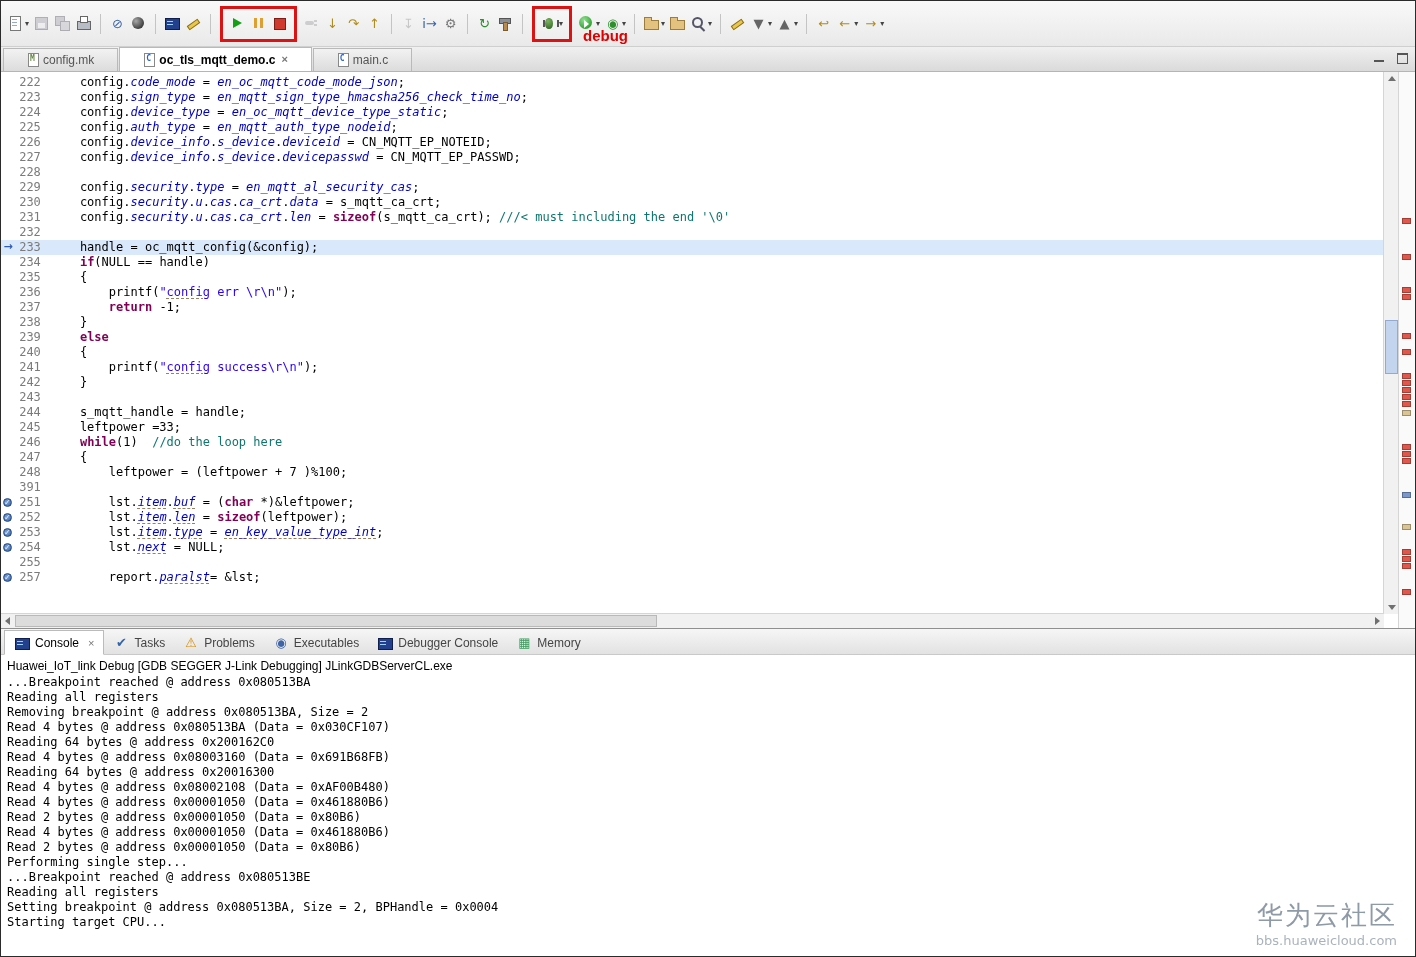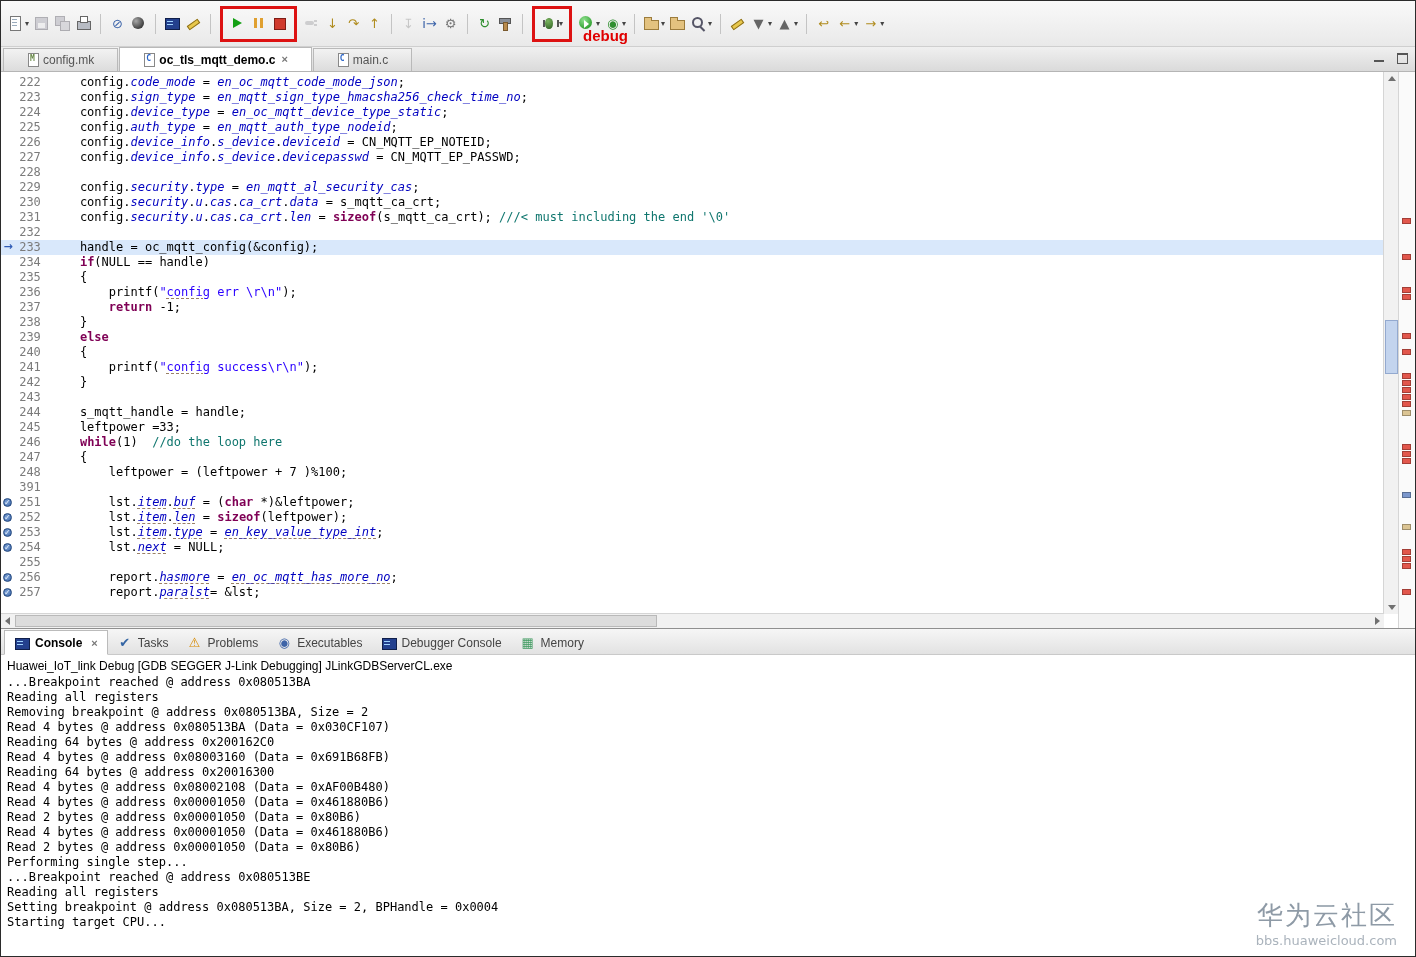--- a/index.html
+++ b/index.html
@@ -105,21 +105,21 @@
   .hscroll{position:absolute;left:0;right:31px;bottom:0;height:14px;background:#f1f1f1;border-top:1px solid #d5d5d5;}
   .hs-btn{position:absolute;top:0;bottom:0;width:13px;display:flex;align-items:center;justify-content:center;}
   .hs-left{left:0;} .hs-right{right:0;}
   .hs-thumb{position:absolute;left:14px;top:1px;bottom:1px;width:640px;background:#dcdcdc;border:1px solid #b9b9b9;}
 
   
   .console-panel{flex:none;height:330px;border-top:1px solid #8f8f8f;background:#fff;display:flex;flex-direction:column;}
   .ctabbar{height:25px;flex:none;background:linear-gradient(#f6f6f6,#e2e2e2);border-bottom:1px solid #c9c9c9;
            display:flex;align-items:flex-end;padding-left:3px;}
   .ctab{display:inline-flex;align-items:center;gap:5px;height:23px;padding:0 9px;font-size:12px;color:#444;cursor:default;}
-  .ctab.active{background:#fff;border:1px solid #bbb;border-bottom:1px solid #fff;font-weight:bold;color:#000;margin-bottom:-1px;justify-content:flex-end;}
+  .ctab.active{background:#fff;border:1px solid #bbb;border-bottom:1px solid #fff;font-weight:normal;color:#000;margin-bottom:-1px;justify-content:flex-end;}
   .ctab .ic{width:16px;height:16px;}
   .ctab-close{margin-left:4px;color:#777;font-size:11px;}
   .cbody{flex:1;overflow:hidden;position:relative;}
   .ctitle{font:12px "Liberation Sans",sans-serif;color:#000;padding:4px 6px 2px;}
   .cline{font:12px/15px "DejaVu Sans Mono",monospace;white-space:pre;padding-left:6px;color:#000;}
 
   
   .watermark{position:absolute;right:18px;bottom:8px;text-align:right;z-index:3;font-family:"DejaVu Sans",sans-serif;}
   .wm1{font-size:26px;color:#8e9aa6;letter-spacing:2px;}
   .wm2{font-size:13px;color:#aab3bc;}
@@ -320,21 +320,20 @@
         <div class="crow"><span class="mcol"></span><span class="ncol">245</span><span class="ccol"><span class="sp">    leftpower =33;</span></span></div>
         <div class="crow"><span class="mcol"></span><span class="ncol">246</span><span class="ccol"><span class="sp">    </span><span class="sk">while</span><span class="sp">(1)  </span><span class="sc">//do the loop here</span></span></div>
         <div class="crow"><span class="mcol"></span><span class="ncol">247</span><span class="ccol"><span class="sp">    {</span></span></div>
         <div class="crow"><span class="mcol"></span><span class="ncol">248</span><span class="ccol"><span class="sp">        leftpower = (leftpower + 7 )%100;</span></span></div>
         <div class="crow"><span class="mcol"></span><span class="ncol">391</span><span class="ccol"></span></div>
         <div class="crow"><span class="mcol bp"></span><span class="ncol">251</span><span class="ccol"><span class="sp">        lst.</span><span class="sf u">item</span><span class="sp">.</span><span class="sf u">buf</span><span class="sp"> = (</span><span class="sk">char</span><span class="sp"> *)&amp;leftpower;</span></span></div>
         <div class="crow"><span class="mcol bp"></span><span class="ncol">252</span><span class="ccol"><span class="sp">        lst.</span><span class="sf u">item</span><span class="sp">.</span><span class="sf u">len</span><span class="sp"> = </span><span class="sk">sizeof</span><span class="sp">(leftpower);</span></span></div>
         <div class="crow"><span class="mcol bp"></span><span class="ncol">253</span><span class="ccol"><span class="sp">        lst.</span><span class="sf u">item</span><span class="sp">.</span><span class="sf u">type</span><span class="sp"> = </span><span class="se u">en_key_value_type_int</span><span class="sp">;</span></span></div>
         <div class="crow"><span class="mcol bp"></span><span class="ncol">254</span><span class="ccol"><span class="sp">        lst.</span><span class="sf u">next</span><span class="sp"> = NULL;</span></span></div>
         <div class="crow"><span class="mcol"></span><span class="ncol">255</span><span class="ccol"></span></div>
-        <div class="crow"><span class="mcol bp"></span><span class="ncol">256</span><span class="ccol"><span class="sp">        report.</span><span class="sf u">hasmore</span><span class="sp"> = </span><span class="se u">en_oc_mqtt_has_more_no</span><span class="sp">;</span></span></div>
         <div class="crow"><span class="mcol bp"></span><span class="ncol">257</span><span class="ccol"><span class="sp">        report.</span><span class="sf u">paralst</span><span class="sp">= &amp;lst;</span></span></div>
       </div>
     <div class="vscroll">
       <span class="vs-btn vs-up">
           <span class="arr-up"></span>
         </span>
       <span class="vs-thumb"></span>
       <span class="vs-btn vs-down">
           <span class="arr-down"></span>
         </span>

